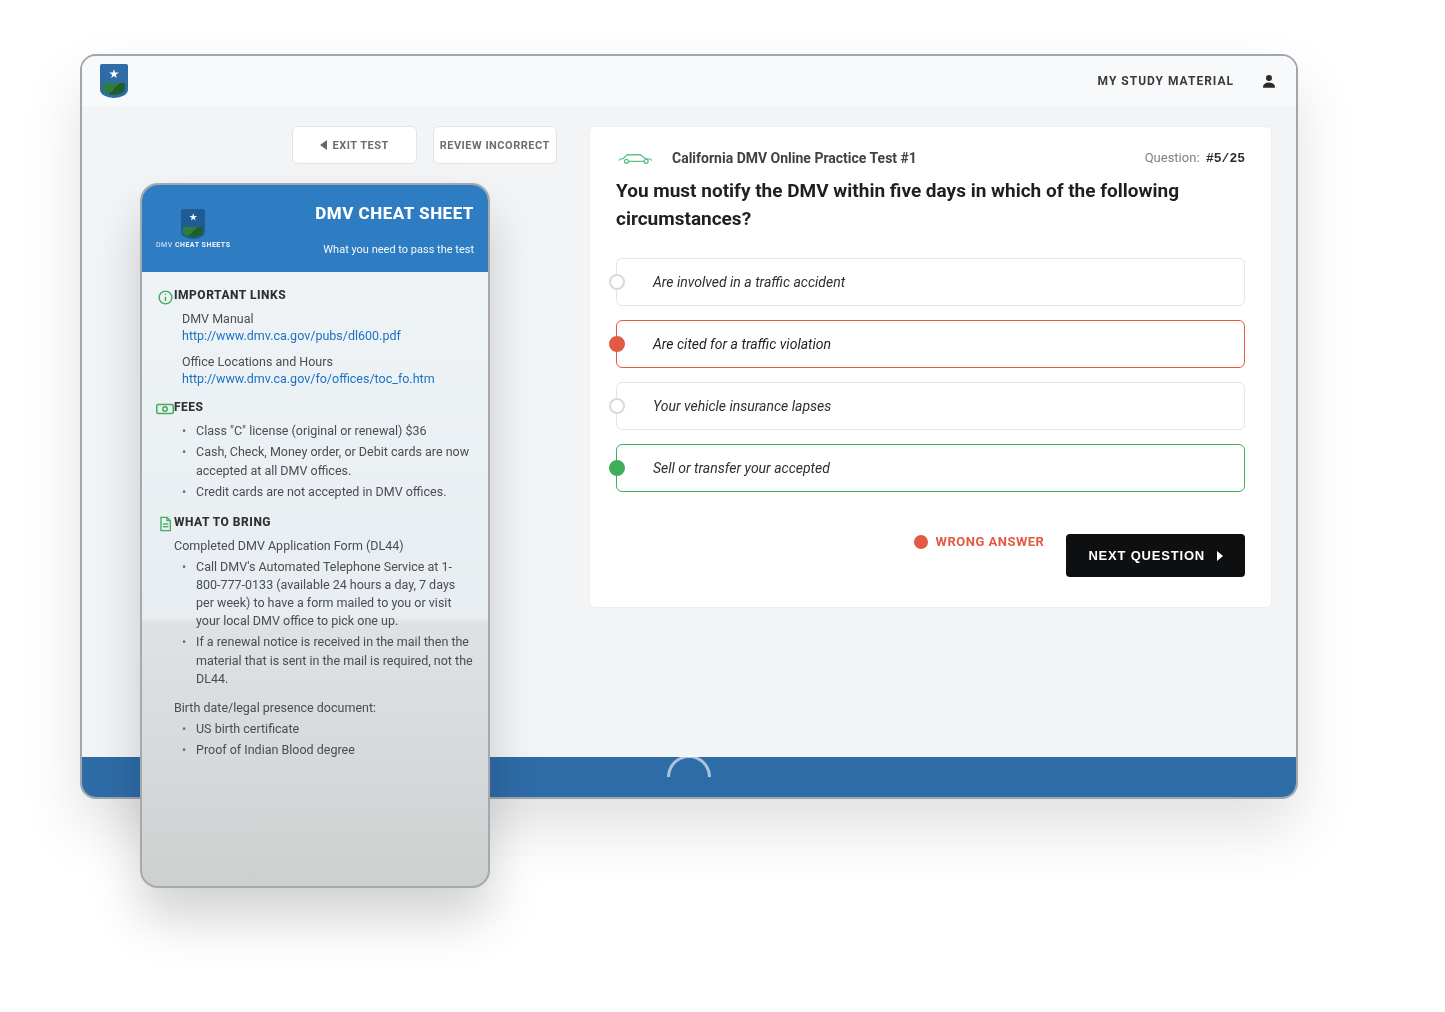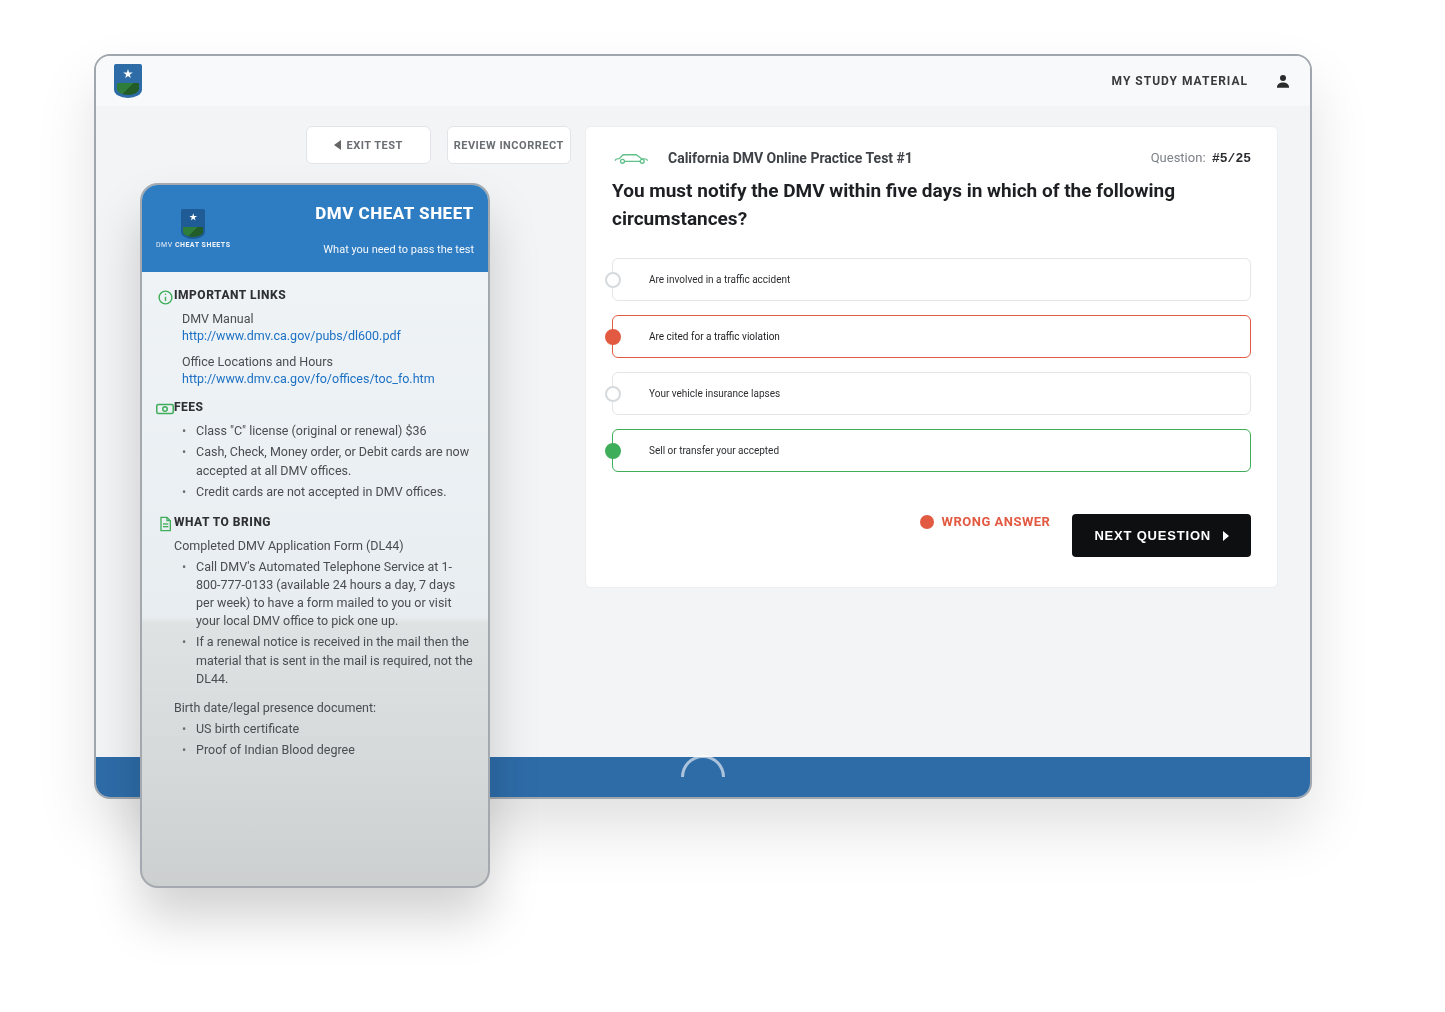--- a/index.html
+++ b/index.html
@@ -9,21 +9,21 @@
     width: 1445px;
     height: 1012px;
     position: relative;
     overflow: hidden;
   }
 
   
   .desktop-window {
     position: absolute;
     top: 54px;
-    left: 94px;
+    left: 80px;
     width: 1218px;
     height: 745px;
     background: #f3f4f6;
     border: 2px solid #9fa6ad;
     border-radius: 16px;
     overflow: hidden;
     box-shadow: 0 30px 60px rgba(0,0,0,0.12);
   }
   .topbar {
     height: 50px;
@@ -47,21 +47,21 @@
   }
   .logo::after{
     content:""; position:absolute; bottom:3px; left:3px; right:3px; height:12px;
     background: linear-gradient(135deg,#2f7d3a 50%, #215c29 50%);
     border-radius: 0 0 50% 50%;
   }
   .topbar-right{ display:flex; align-items:center; gap:26px; }
   .study-link{ font-size:12px; letter-spacing:1px; font-weight:700; color:#3a3a3a; }
   .user-icon svg{ width:18px; height:18px; display:block; }
 
-  .content{ padding: 20px 32px 0 210px; display:flex; gap:14px; }
+  .content{ padding: 20px 24px 0 210px; display:flex; gap:32px; }
 
   .left-col{ width:265px; flex:0 0 265px; }
   .tab-row{ display:flex; gap:16px; }
   .tab-btn{
     flex:1; height:38px; background:#fff; border:1px solid #e2e4e7; border-radius:6px;
     display:flex; align-items:center; justify-content:center; font-size:11px; font-weight:700;
     letter-spacing:.5px; color:#6a6d72;
     overflow:hidden;
   }
   .tab-btn .tri{ margin-right:6px; }
@@ -75,21 +75,21 @@
   .car-icon svg{ width:42px; height:18px; display:block; }
   .quiz-title{ font-size:14px; font-weight:700; color:#3e4145; }
   .q-progress{ font-size:13px; color:#7d8187; }
   .q-progress b{ color:#2a2c30;font-family:Liberation Mono, monospace; }
 
   .question-text{ font-size:19px; font-weight:700; color:#1d1f22; line-height:1.45; margin:8px 0 26px;}
 
   .answers{ display:flex; flex-direction:column; gap:14px; }
   .answer{
     position:relative; border:1px solid #e3e5e8; border-radius:6px;
-    padding:15px 18px 15px 36px; font-size:10px; color:#2c2e31;
+    padding:15px 18px 15px 36px; font-size:14px; color:#2c2e31;font-style:italic;
   }
   .answer .dot{
     position:absolute; left:-8px; top:50%; transform:translateY(-50%);
     width:16px; height:16px; border-radius:50%; background:#fff; border:2px solid #d7dadd;
   }
   .answer.wrong{ border-color:#e25a41; color:#1d1f22; }
   .answer.wrong .dot{ background:#e25a41; border-color:#e25a41; }
   .answer.correct{ border-color:#3fae5a; }
   .answer.correct .dot{ background:#3fae5a; border-color:#3fae5a; }
 

